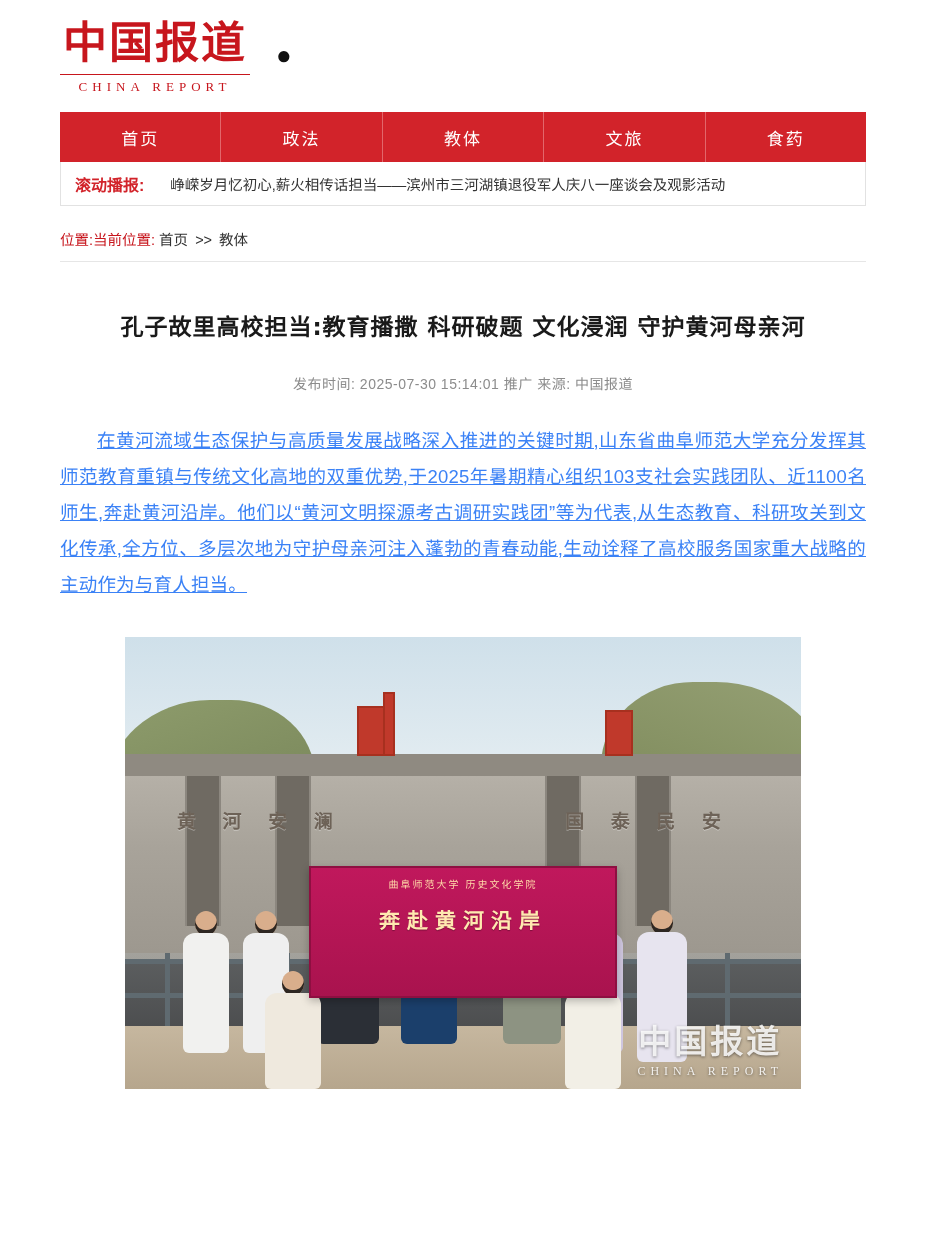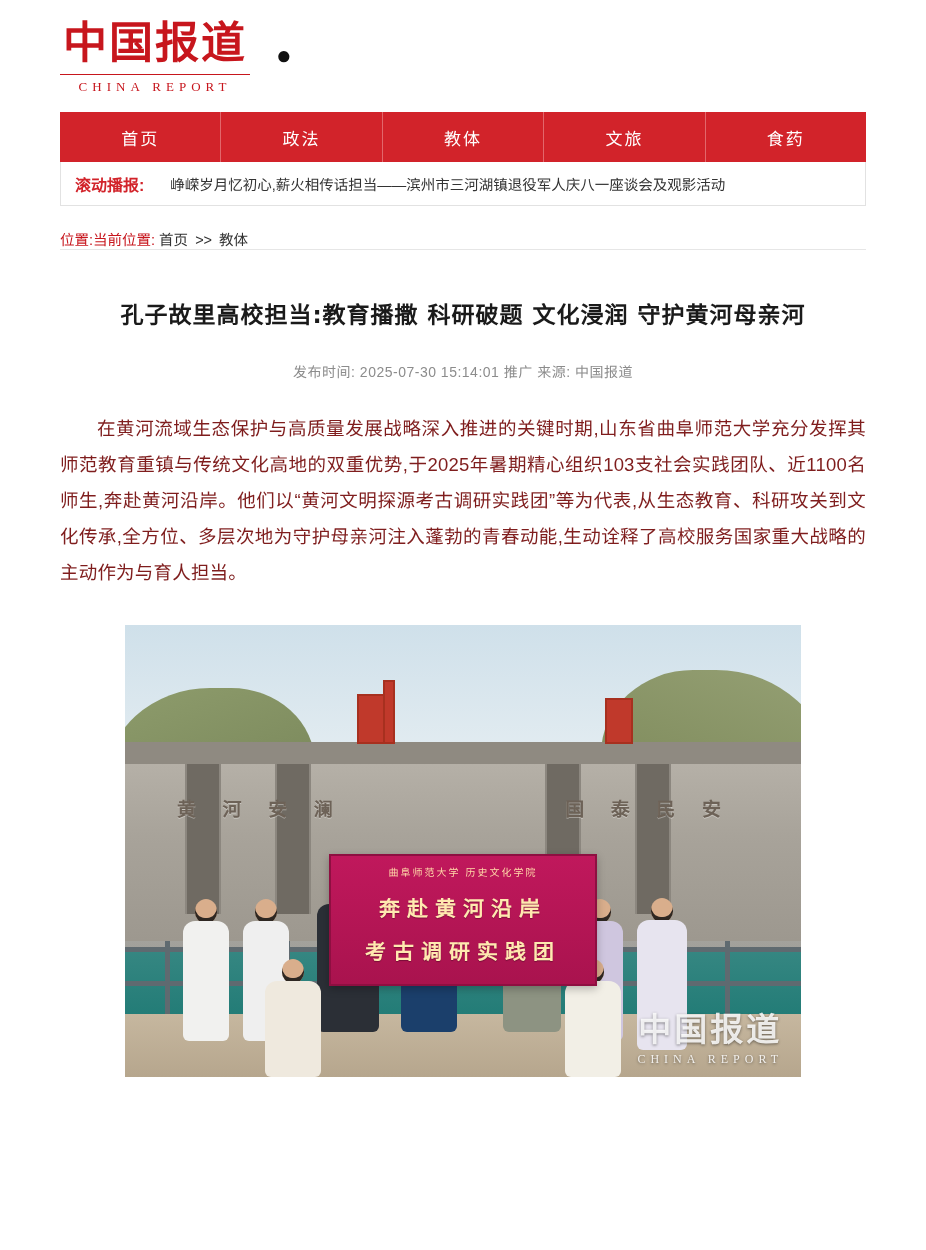--- a/index.html
+++ b/index.html
@@ -108,20 +108,21 @@
     flex: none;
   }
   .ticker-text {
     color: #333;
     font-size: 14.5px;
   }
 
   
   .breadcrumb {
     margin: 22px 60px 0 60px;
+    padding-bottom: 12px;
     border-bottom: 1px solid #e6e6e6;
     font-size: 14.5px;
     color: #333;
   }
   .breadcrumb .bc-red { color: #c7161d; }
   .breadcrumb .bc-link { color: #333; text-decoration: none; cursor: pointer; }
   .breadcrumb .bc-sep { color: #333; margin: 0 3px; }
 
   
   .article { margin: 16px 60px; }
@@ -138,35 +139,36 @@
   .meta {
     text-align: center;
     color: #8c8c8c;
     font-size: 14px;
     margin-top: 28px;
     letter-spacing: 0.5px;
   }
   .body-text {
     font-size: 18.5px;
     line-height: 1.95;
-    color: #7f1d1d;
+    color: #3b82f6;
     text-align: justify;
     margin-top: 30px;
     text-indent: 2em;
     letter-spacing: 0.2px;
+    text-decoration: underline;
   }
 
   
   .figure {
     margin: 34px auto 0 auto;
     width: 676px;
     height: 452px;
     position: relative;
     overflow: hidden;
-    background: #0f766e;
+    background: #404040;
   }
   .photo { position: absolute; inset: 0; }
 
   
   .sky {
     position: absolute; left: 0; top: 0; width: 100%; height: 34%;
     background: linear-gradient(#cfe0ea, #e6eef2);
   }
   
   .hill-l {
@@ -237,21 +239,21 @@
   .p-body {
     width: 46px; height: 120px; border-radius: 12px 12px 6px 6px;
     margin-top: -2px;
   }
   
   .banner {
     position: absolute;
     left: 50%;
     transform: translateX(-50%);
     bottom: 20%;
-    width: 268px;
+    width: 308px;
     height: 132px;
     background: linear-gradient(#c0185c, #a9134e);
     border: 2px solid #8e0f41;
     box-shadow: 0 3px 8px rgba(0,0,0,0.25);
     color: #ffe9b0;
     text-align: center;
     padding-top: 8px;
   }
   .banner-org {
     font-size: 10px;
@@ -398,21 +400,20 @@
           <div class="p-body" style="background:#efe9de; height:96px; width:56px;"></div>
         </div>
         <div class="person" style="left:440px; bottom:0;">
           <div class="p-head"></div>
           <div class="p-body" style="background:#f2efe6; height:96px; width:56px;"></div>
         </div>
 
         <div class="banner">
           <div class="banner-org">曲阜师范大学 历史文化学院</div>
           <div class="banner-l1">奔赴黄河沿岸</div>
-          <div class="banner-l2">考古调研实践团</div>
         </div>
 
         <div class="watermark">
           <div class="wm-cn">中国报道</div>
           <div class="wm-en">CHINA REPORT</div>
         </div>
       </div>
     </div>
   </div>
 

